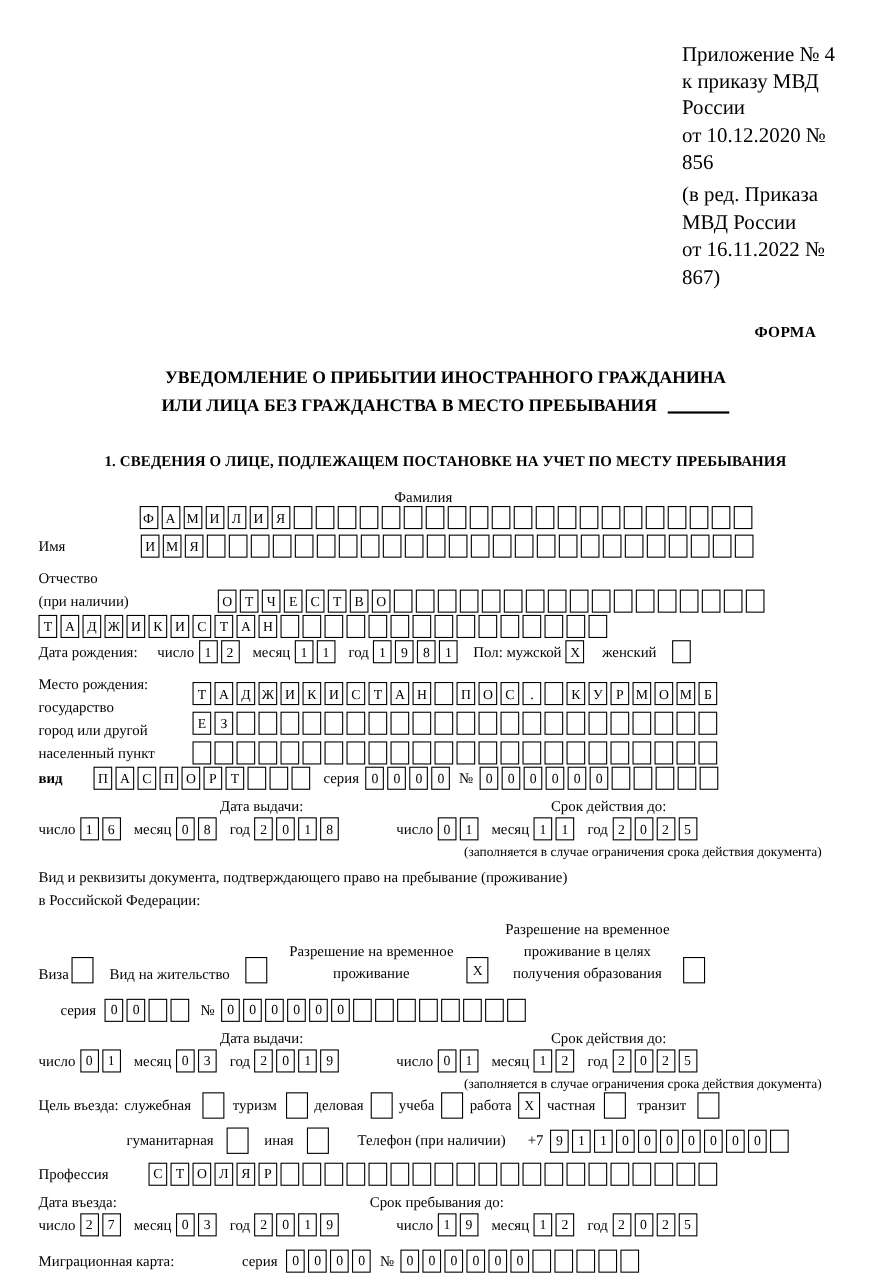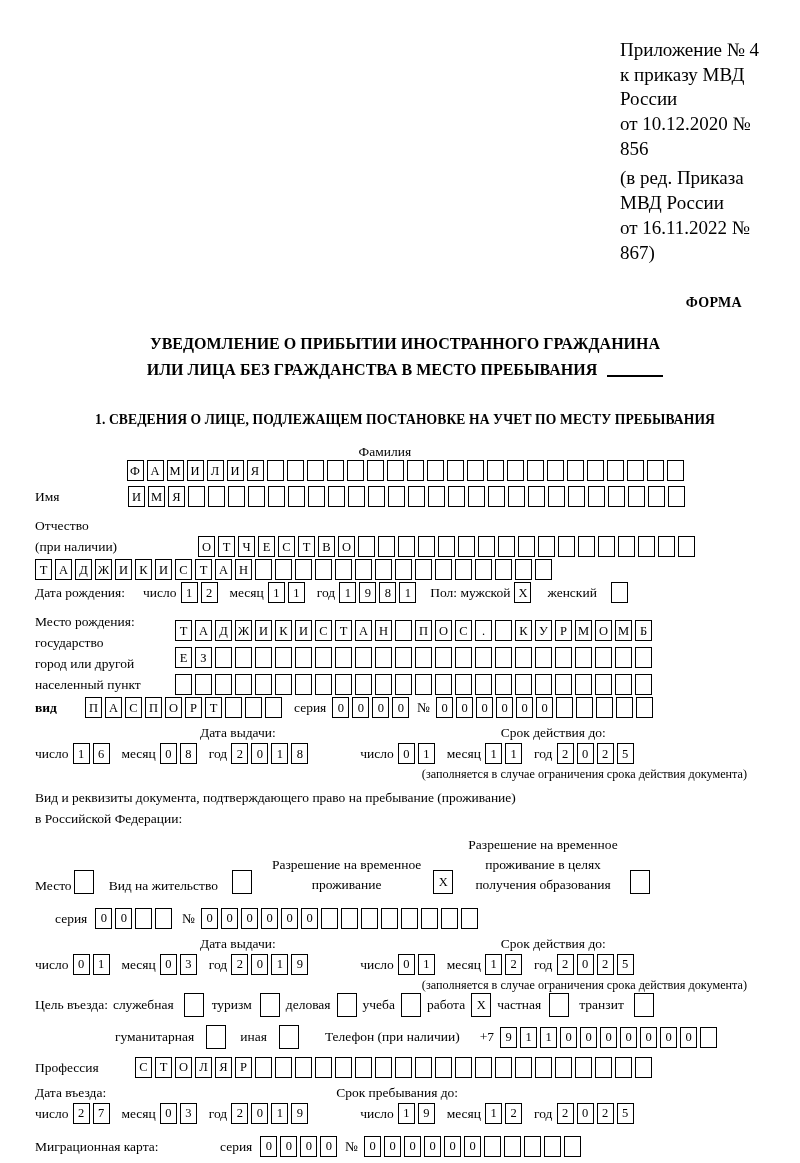--- a/index.html
+++ b/index.html
@@ -404,21 +404,21 @@
         <span class="cell">5</span>
       </span>
   </div>
 
   <div class="note">(заполняется в случае ограничения срока действия документа)</div>
 
   <div class="para">Вид и реквизиты документа, подтверждающего право на пребывание (проживание)</div>
   <div class="para" style="margin-top:5px">в Российской Федерации:</div>
 
   <div class="row top mt8">
-    <span class="lbl">Место</span>
+    <span class="lbl">Виза</span>
     <span class="cells big" style="margin-left:2px">
         <span class="cell"></span>
       </span>
     <span class="lbl ml15">Вид на жительство</span>
     <span class="cells big ml14">
         <span class="cell"></span>
       </span>
     <span class="multi ml20">
       <span style="display:block">Разрешение на временное</span>
       <span style="display:block">проживание</span>

